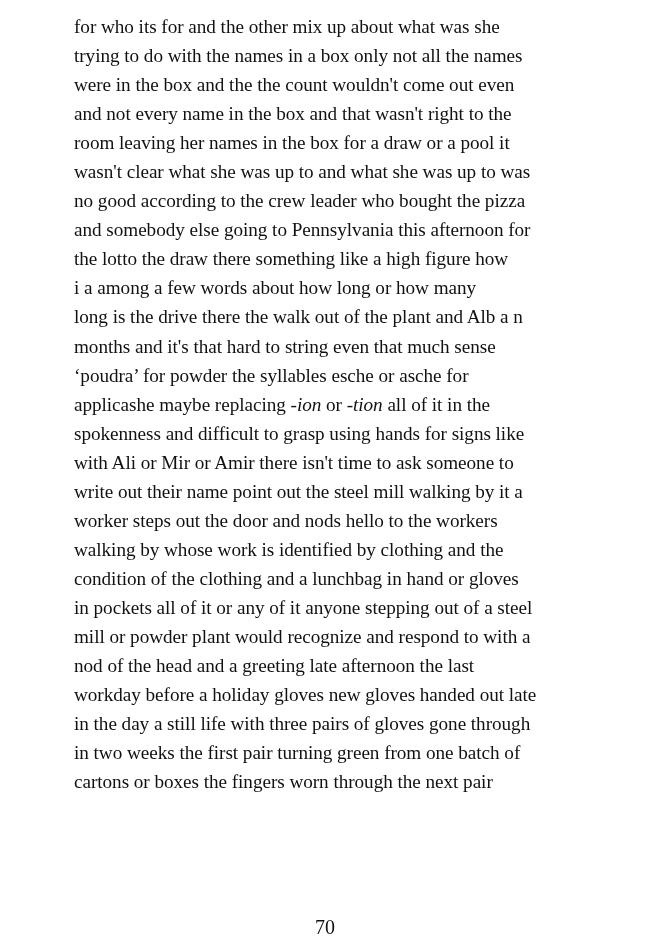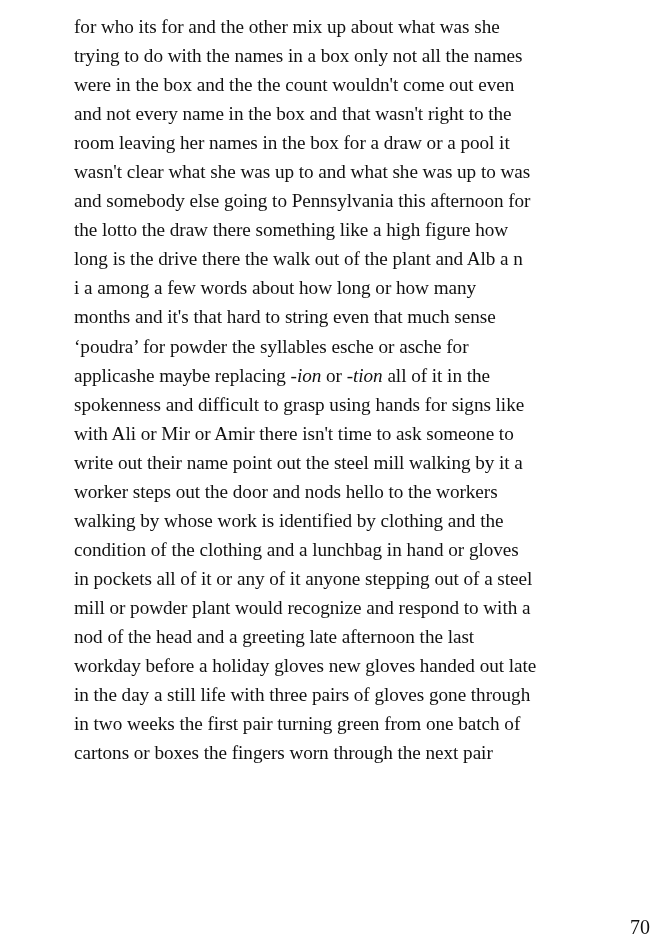--- a/index.html
+++ b/index.html
@@ -29,39 +29,40 @@
       letter-spacing: -0.05px;
     }
     .line em {
       font-style: italic;
     }
     .page-number {
       position: absolute;
       left: 0;
       width: 650px;
       top: 913px;
-      text-align: right;
+      text-align: center;
       font-size: 20px;
       line-height: 28px;
     }
   </style>
 </head>
 <body>
 
 <div class="page-body">
   <div class="line">for who its for and the other mix up about what was she</div>
   <div class="line">trying to do with the names in a box only not all the names</div>
   <div class="line">were in the box and the the count wouldn't come out even</div>
   <div class="line">and not every name in the box and that wasn't right to the</div>
   <div class="line">room leaving her names in the box for a draw or a pool it</div>
   <div class="line">wasn't clear what she was up to and what she was up to was</div>
+  <div class="line">no good according to the crew leader who bought the pizza</div>
   <div class="line">and somebody else going to Pennsylvania this afternoon for</div>
   <div class="line">the lotto the draw there something like a high figure how</div>
+  <div class="line">i a among a few words about how long or how many</div>
   <div class="line">long is the drive there the walk out of the plant and Alb a n</div>
-  <div class="line">i a among a few words about how long or how many</div>
   <div class="line">months and it's that hard to string even that much sense</div>
   <div class="line">‘poudra’ for powder the syllables esche or asche for</div>
   <div class="line"><span>applicashe maybe replacing </span><em>-ion</em><span> or </span><em>-tion</em><span> all of it in the</span></div>
   <div class="line">spokenness and difficult to grasp using hands for signs like</div>
   <div class="line">with Ali or Mir or Amir there isn't time to ask someone to</div>
   <div class="line">write out their name point out the steel mill walking by it a</div>
   <div class="line">worker steps out the door and nods hello to the workers</div>
   <div class="line">walking by whose work is identified by clothing and the</div>
   <div class="line">condition of the clothing and a lunchbag in hand or gloves</div>
   <div class="line">in pockets all of it or any of it anyone stepping out of a steel</div>

